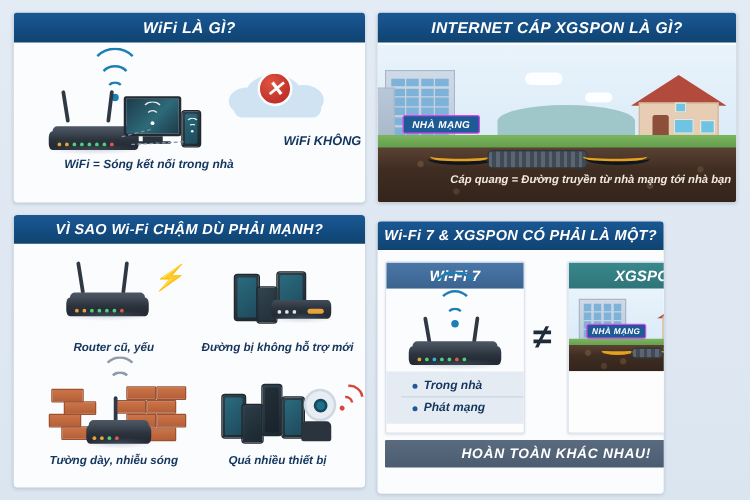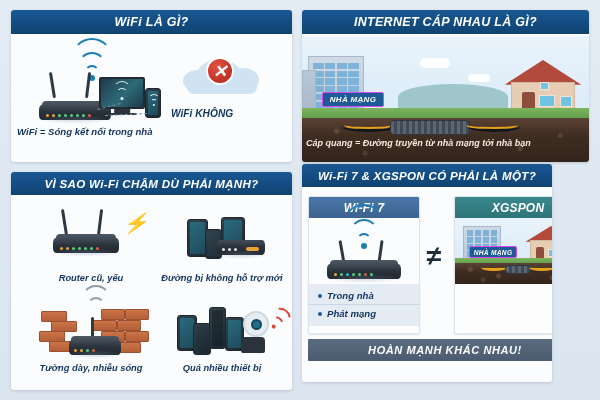--- a/index.html
+++ b/index.html
@@ -30,21 +30,21 @@
     text-align: center;
     font-weight: bold;
     letter-spacing: .3px;
     display: flex; align-items: center; justify-content: center;
   }
   .panel-body { position: relative; width: 100%; }
 
   #p1 { left: 11px;  top: 10px;  width: 281px; height: 152px; }
   #p2 { left: 302px; top: 10px;  width: 287px; height: 152px; }
   #p3 { left: 11px;  top: 172px; width: 281px; height: 218px; }
-  #p4 { left: 302px; top: 164px; width: 250px; height: 218px; }
+  #p4 { left: 302px; top: 177px; width: 229px; height: 218px; }
 
   #p1 .panel-head, #p2 .panel-head { height: 24px; font-size: 12.5px; }
   #p3 .panel-head, #p4 .panel-head { height: 23px; font-size: 11.6px; }
 
   
   .wifi-fan { position: absolute; }
   .wifi-fan i {
     position: absolute; left: 50%; bottom: 0;
     border: 2.4px solid #1b7fb5;
     border-bottom-color: transparent;
@@ -140,21 +140,21 @@
   }
   .xbadge {
     position: absolute; border-radius: 50%;
     background: radial-gradient(circle at 35% 30%, #e0533f, #c0312a 70%);
     border: 2.5px solid #fdfdfd;
     display: flex; align-items: center; justify-content: center;
     color: #fff; font-weight: bold; line-height: 1;
   }
 
   .cap {
-    position: absolute; text-align: left;
+    position: absolute; text-align: right;
     color: #13345c; font-weight: bold;
   }
 
   
   .scene { position: absolute; overflow: hidden; }
   .sky { position: absolute; inset: 0; background: linear-gradient(180deg,#e9f3fb 0%, #dcecf8 55%, #d3e7f6 100%); }
   .hill { position: absolute; border-radius: 50% 50% 0 0; background: #9fc6c8; }
   .grass { position: absolute; left: 0; width: 100%; background: linear-gradient(180deg,#7cb45e,#5f9a48); }
   .ground { position: absolute; left: 0; width: 100%; background: linear-gradient(180deg,#5a4233 0%, #3f2d22 40%, #33241b 100%); }
   .ground:after {
@@ -227,21 +227,21 @@
     border: 1px solid #dbe3ec; border-radius: 2px; overflow: hidden;
     box-shadow: 0 1px 2px rgba(30,50,80,.12);
   }
   .card-head {
     height: 21px; display: flex; align-items: center; justify-content: center;
     color: #fff; font-weight: bold; font-size: 12px; letter-spacing: .2px;
   }
   .card-head.blue { background: linear-gradient(180deg,#4a77a8,#3c638f); }
   .card-head.teal { background: linear-gradient(180deg,#39888c,#2f7479); }
   .card-art { position: relative; width: 100%; height: 66px; background: #fbfcfd; }
-  .card-list { background: #e4ebf3; padding: 3px 0 4px 0; }
+  .card-list { background: #e4ebf3; padding: 3px 0 4px 12px; }
   .card-list li {
     list-style: none; font-size: 9.6px; color: #13345c; font-weight: bold;
     padding: 3px 0 3px 18px; position: relative;
   }
   .card-list li + li { border-top: 1px solid #c9d6e3; }
   .card-list li:before {
     content: ""; position: absolute; left: 9px; top: 50%;
     width: 4px; height: 4px; margin-top: -2px;
     background: #1d5a96; border-radius: 50%;
   }
@@ -320,21 +320,21 @@
       <div class="cloud" style="left:216px; top:34px; width:32px; height:24px;"></div>
       <div class="cloud" style="left:176px; top:46px; width:70px; height:14px; border-radius:8px;"></div>
 
       <div class="xbadge" style="left:195px; top:23px; width:28px; height:28px; font-size:17px;">✕</div>
 
       <div class="cap" style="left:160px; top:74px; width:118px; font-size:10.2px;">WiFi KHÔNG</div>
     </div>
   </section>
 
   <section class="panel" id="p2">
-    <div class="panel-head">INTERNET CÁP NHAU LÀ GÌ?</div>
+    <div class="panel-head">INTERNET CÁP XGSPON LÀ GÌ?</div>
     <div class="panel-body" style="height:128px;">
       <div class="scene" style="left:0; top:2px; width:287px; height:126px;">
         <div class="sky"></div>
         <div class="cloudpuff" style="left:34px; top:32px; width:26px; height:9px;"></div>
         <div class="cloudpuff" style="left:118px; top:22px; width:30px; height:10px;"></div>
         <div class="cloudpuff" style="left:166px; top:38px; width:22px; height:8px;"></div>
         <div class="hill" style="left:96px; top:48px; width:110px; height:26px;"></div>
 
         <div class="office" style="left:6px; top:20px; width:56px; height:60px;">
           <div class="wins" style="grid-template-columns:repeat(4,1fr); grid-template-rows:repeat(6,1fr);">
@@ -578,17 +578,17 @@
             <div class="grass" style="top:40px; height:7px;"></div>
             <div class="ground" style="top:45px; height:21px;"></div>
             <div class="fiber-line y" style="left:26px; top:46px; width:26px; height:7px;"></div>
             <div class="conduit" style="left:50px; top:47px; width:26px; height:9px;"></div>
             <div class="fiber-line y" style="left:74px; top:46px; width:26px; height:7px;"></div>
             <div class="isp-label" style="left:14px; top:28px; width:48px; height:12px; font-size:6.6px;">NHÀ MẠNG</div>
           </div>
         </div>
       </div>
 
-      <div class="banner" style="left:6px; top:152px; width:274px; height:22px;">HOÀN MẠNH KHÁC NHAU!</div>
+      <div class="banner" style="left:6px; top:152px; width:274px; height:22px;">HOÀN TOÀN KHÁC NHAU!</div>
     </div>
   </section>
 
 </div>
 
 </body></html>

